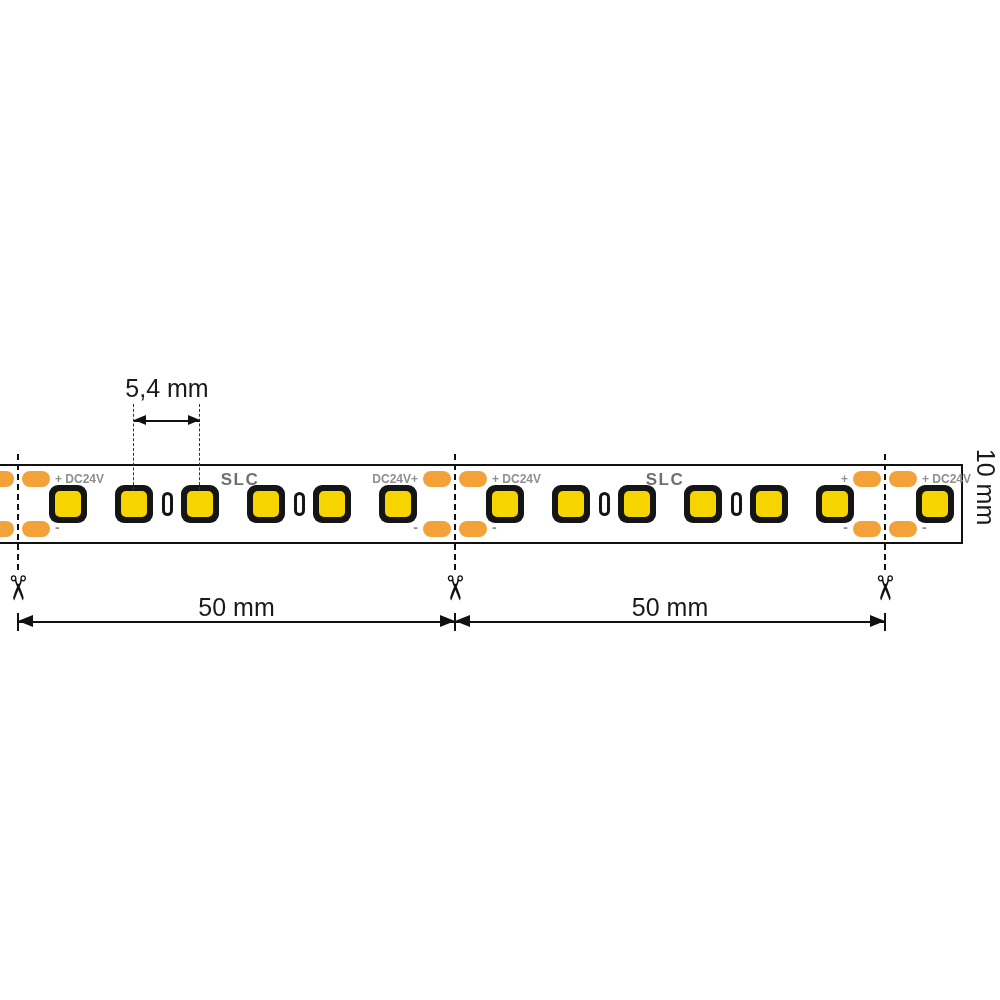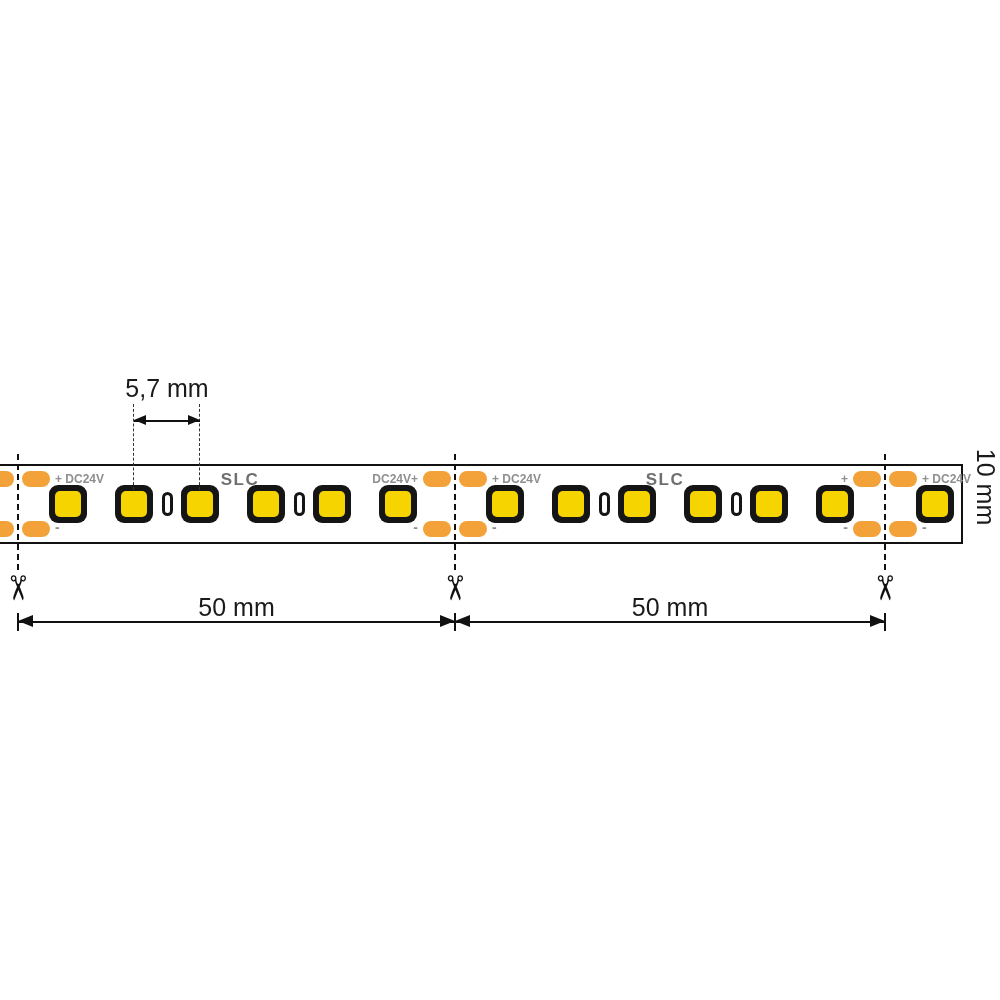--- a/index.html
+++ b/index.html
@@ -105,15 +105,15 @@
     <div class="arr-l" style="left: 455px; top: 615px;"></div>
     <div class="arr-r" style="left: 870px; top: 615px;"></div>
     <div style="left: 454px; top: 613px; width: 2px; height: 18px; background: rgb(17, 17, 17);"></div>
     <div style="left: 884px; top: 613px; width: 2px; height: 18px; background: rgb(17, 17, 17);"></div>
     <div class="dim-label" style="left: 670px; top: 593px; transform: translateX(-50%);">50 mm</div>
     <div style="left: 133px; top: 404px; width: 0px; height: 86px; border-left: 1.5px dashed rgb(51, 51, 51);"></div>
     <div style="left: 199px; top: 404px; width: 0px; height: 86px; border-left: 1.5px dashed rgb(51, 51, 51);"></div>
     <div style="left: 134px; top: 420px; width: 66px; height: 2px; background: rgb(17, 17, 17);"></div>
     <div class="arr-l small" style="left: 134px; top: 415px;"></div>
     <div class="arr-r small" style="left: 188px; top: 415px;"></div>
-    <div class="dim-label" style="left: 167px; top: 374px; transform: translateX(-50%);">5,7 mm</div>
+    <div class="dim-label" style="left: 167px; top: 374px; transform: translateX(-50%);">5,4 mm</div>
     <div class="dim-label" style="left: 985px; top: 487px; transform: translate(-50%, -50%) rotate(90deg);">10 mm</div>
   </div>
 
 </body></html>

